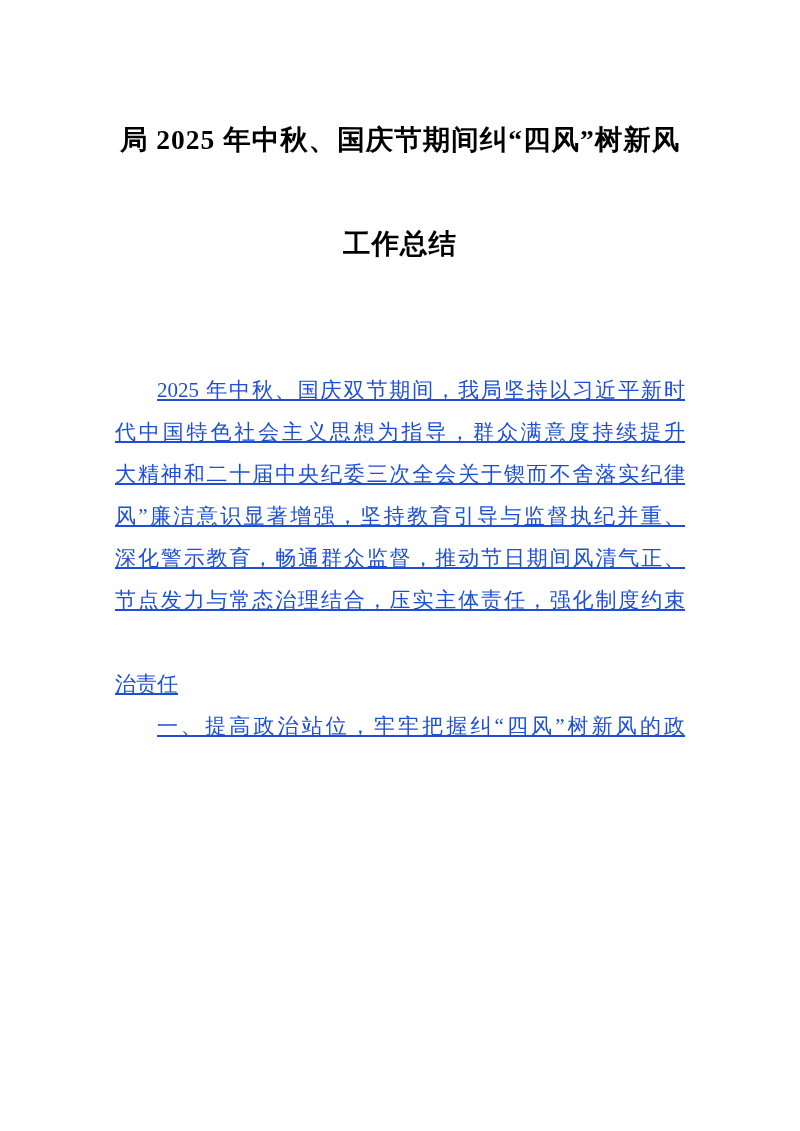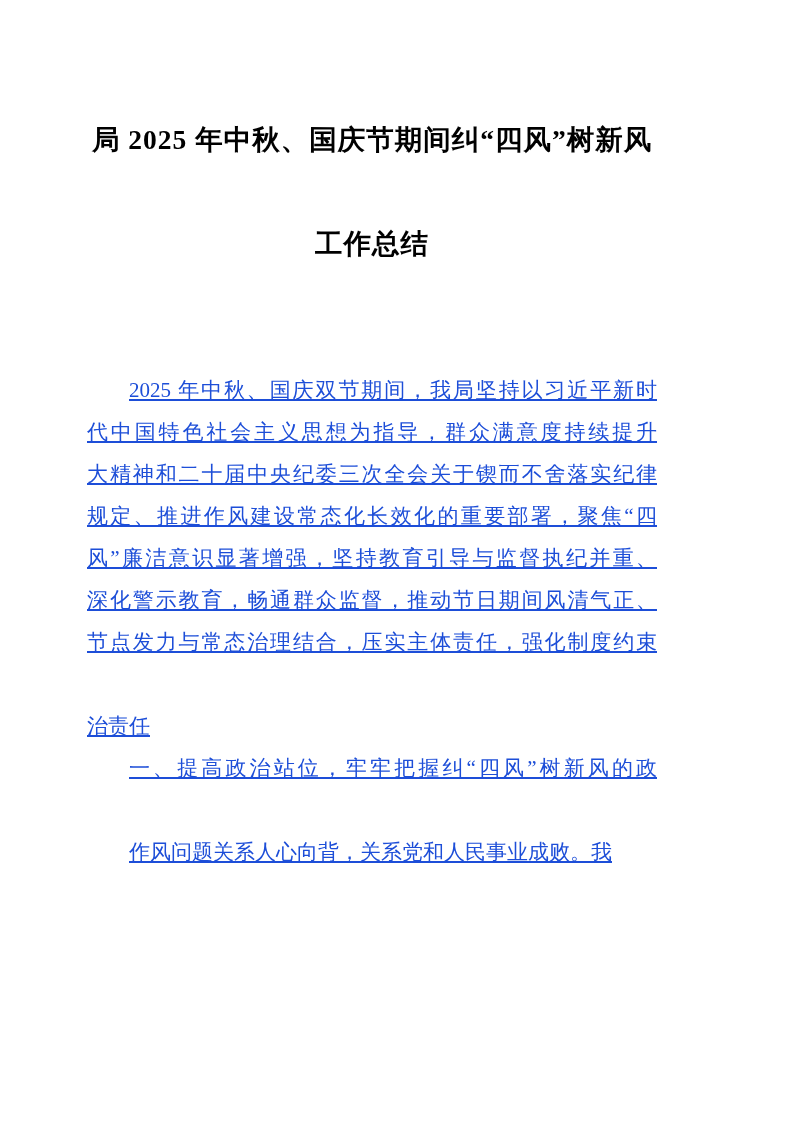--- a/index.html
+++ b/index.html
@@ -9,21 +9,21 @@
   }
   .page {
     position: relative;
     width: 800px;
     height: 1131px;
     background: #ffffff;
     overflow: hidden;
     font-family: "Liberation Serif", "DejaVu Serif", serif;
   }
   .doc {
-    margin: 0 87px;
+    margin: 0 115px;
     width: 570px;
   }
   
   .title-block {
     margin-top: 88px;
     text-align: center;
     font-weight: bold;
     color: #000000;
     font-size: 27.5px;
     line-height: 104px;
@@ -67,30 +67,26 @@
       <div class="title-line">局 2025 年中秋、国庆节期间纠“四风”树新风</div>
       <div class="title-line">工作总结</div>
     </div>
 
     <div class="body-block">
 
       <div class="paragraph para-first">
         <div class="line stretch indent">2025 年中秋、国庆双节期间，我局坚持以习近平新时</div>
         <div class="line stretch">代中国特色社会主义思想为指导，群众满意度持续提升</div>
         <div class="line stretch">大精神和二十届中央纪委三次全会关于锲而不舍落实纪律</div>
-        <div class="line stretch">规定、推进作风建设常态化长效化的重要部署，聚焦“四</div>
         <div class="line stretch">风”廉洁意识显著增强，坚持教育引导与监督执纪并重、</div>
         <div class="line stretch">深化警示教育，畅通群众监督，推动节日期间风清气正、</div>
         <div class="line stretch">节点发力与常态治理结合，压实主体责任，强化制度约束</div>
       </div>
 
       <div class="paragraph para-gap">
         <div class="line plain">治责任</div>
         <div class="line stretch indent">一、提高政治站位，牢牢把握纠“四风”树新风的政</div>
       </div>
 
-      <div class="paragraph para-gap">
-        <div class="line plain indent">作风问题关系人心向背，关系党和人民事业成败。我</div>
-      </div>
 
     </div>
   </div>
 </div>
 
 </body></html>

